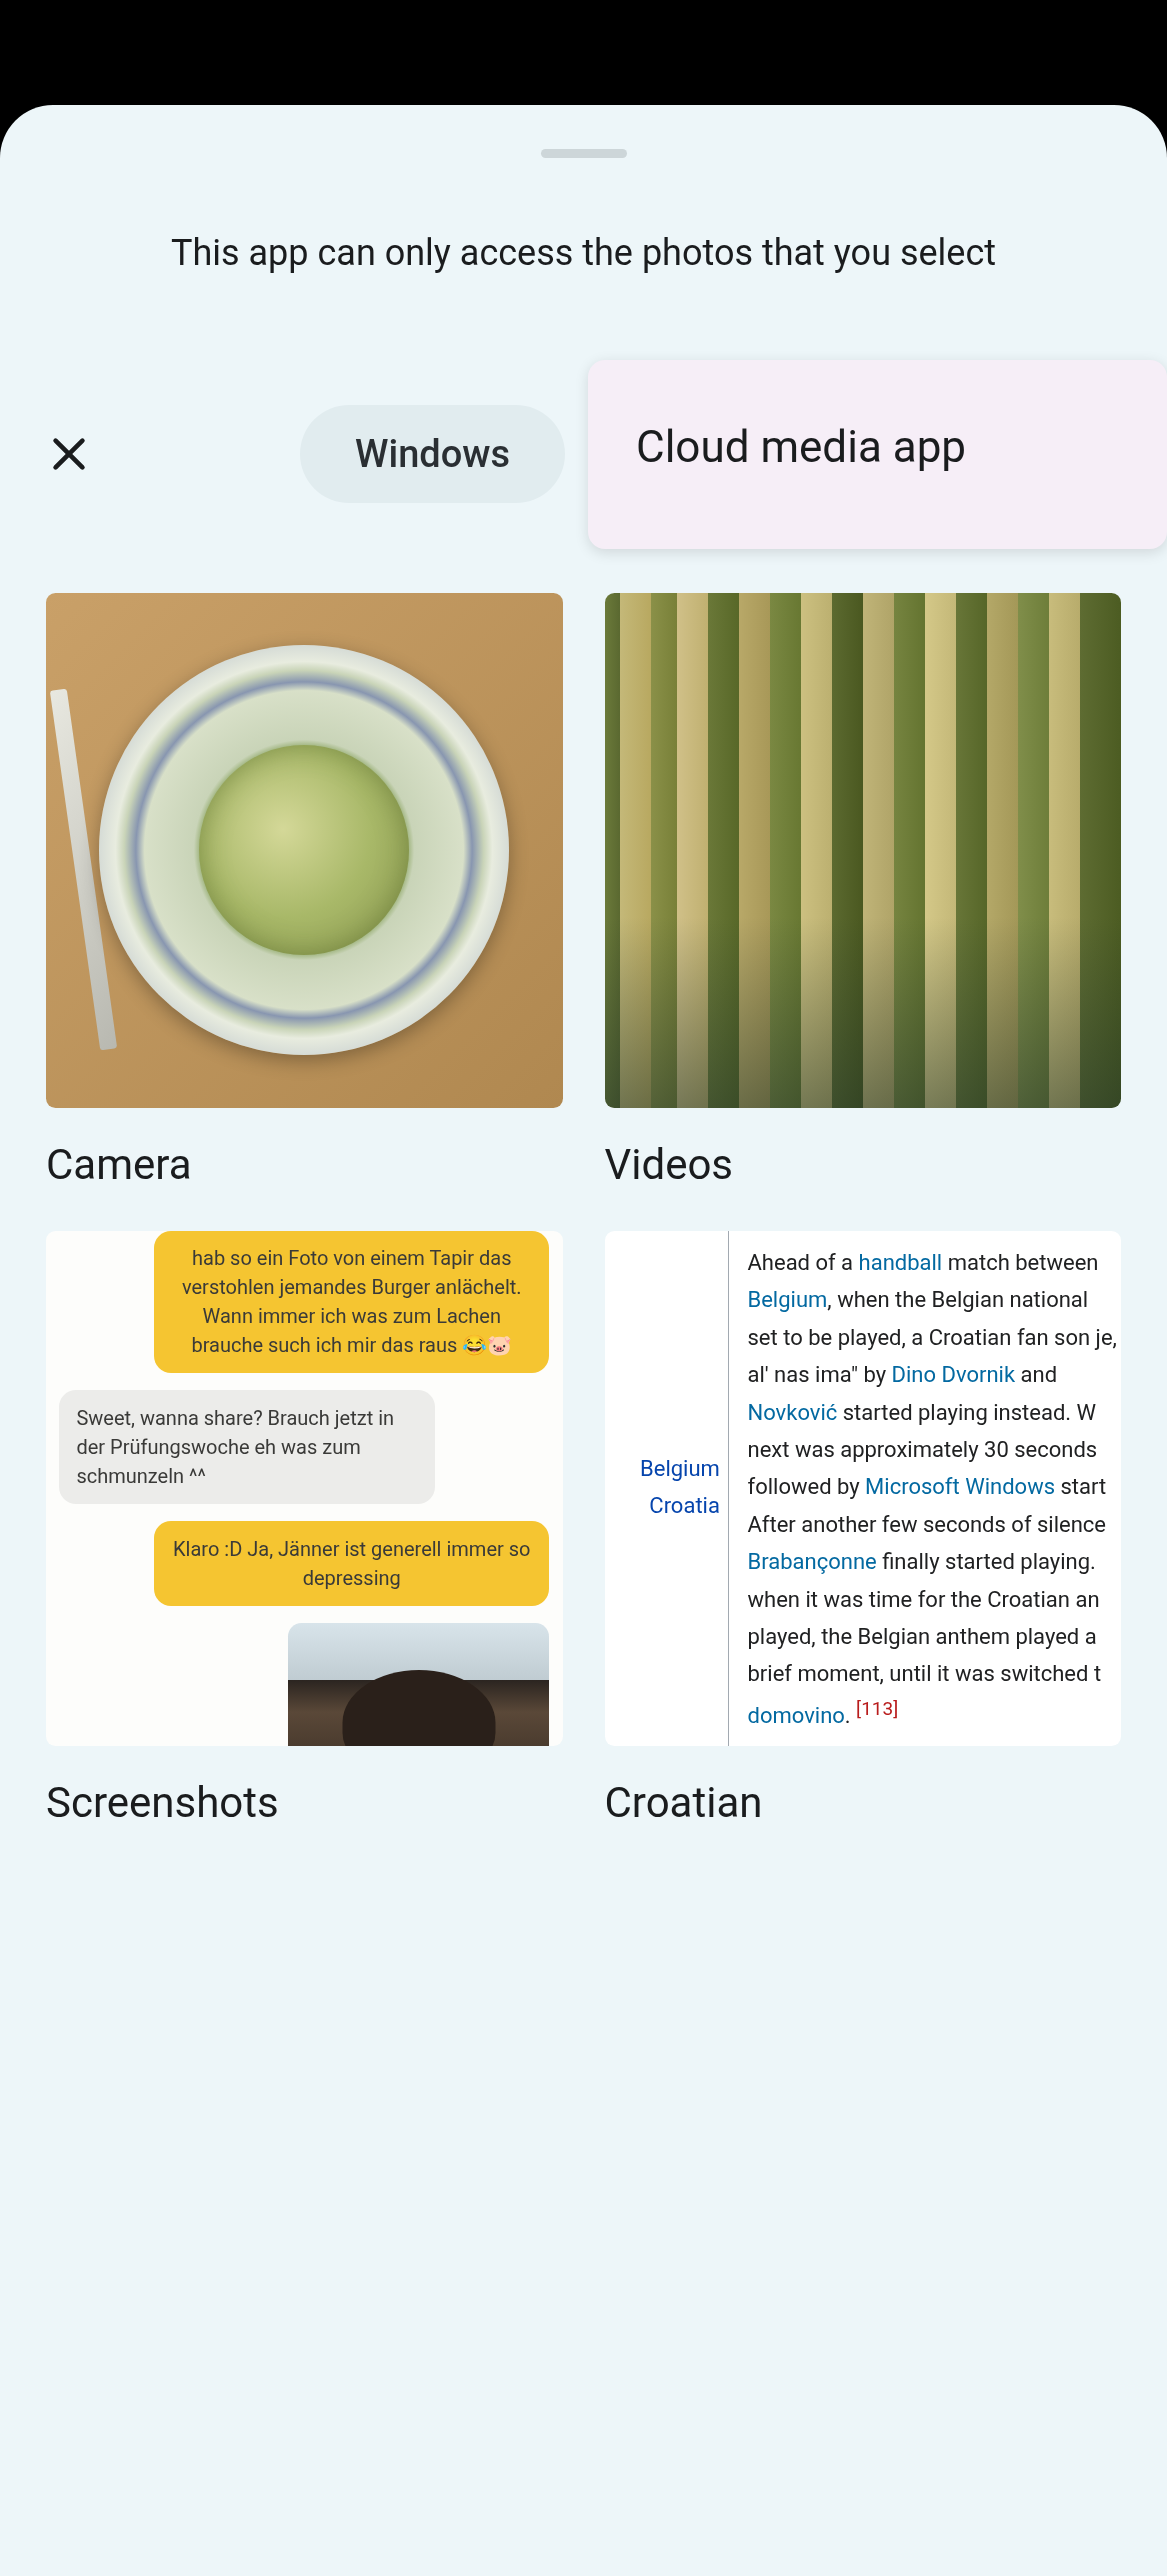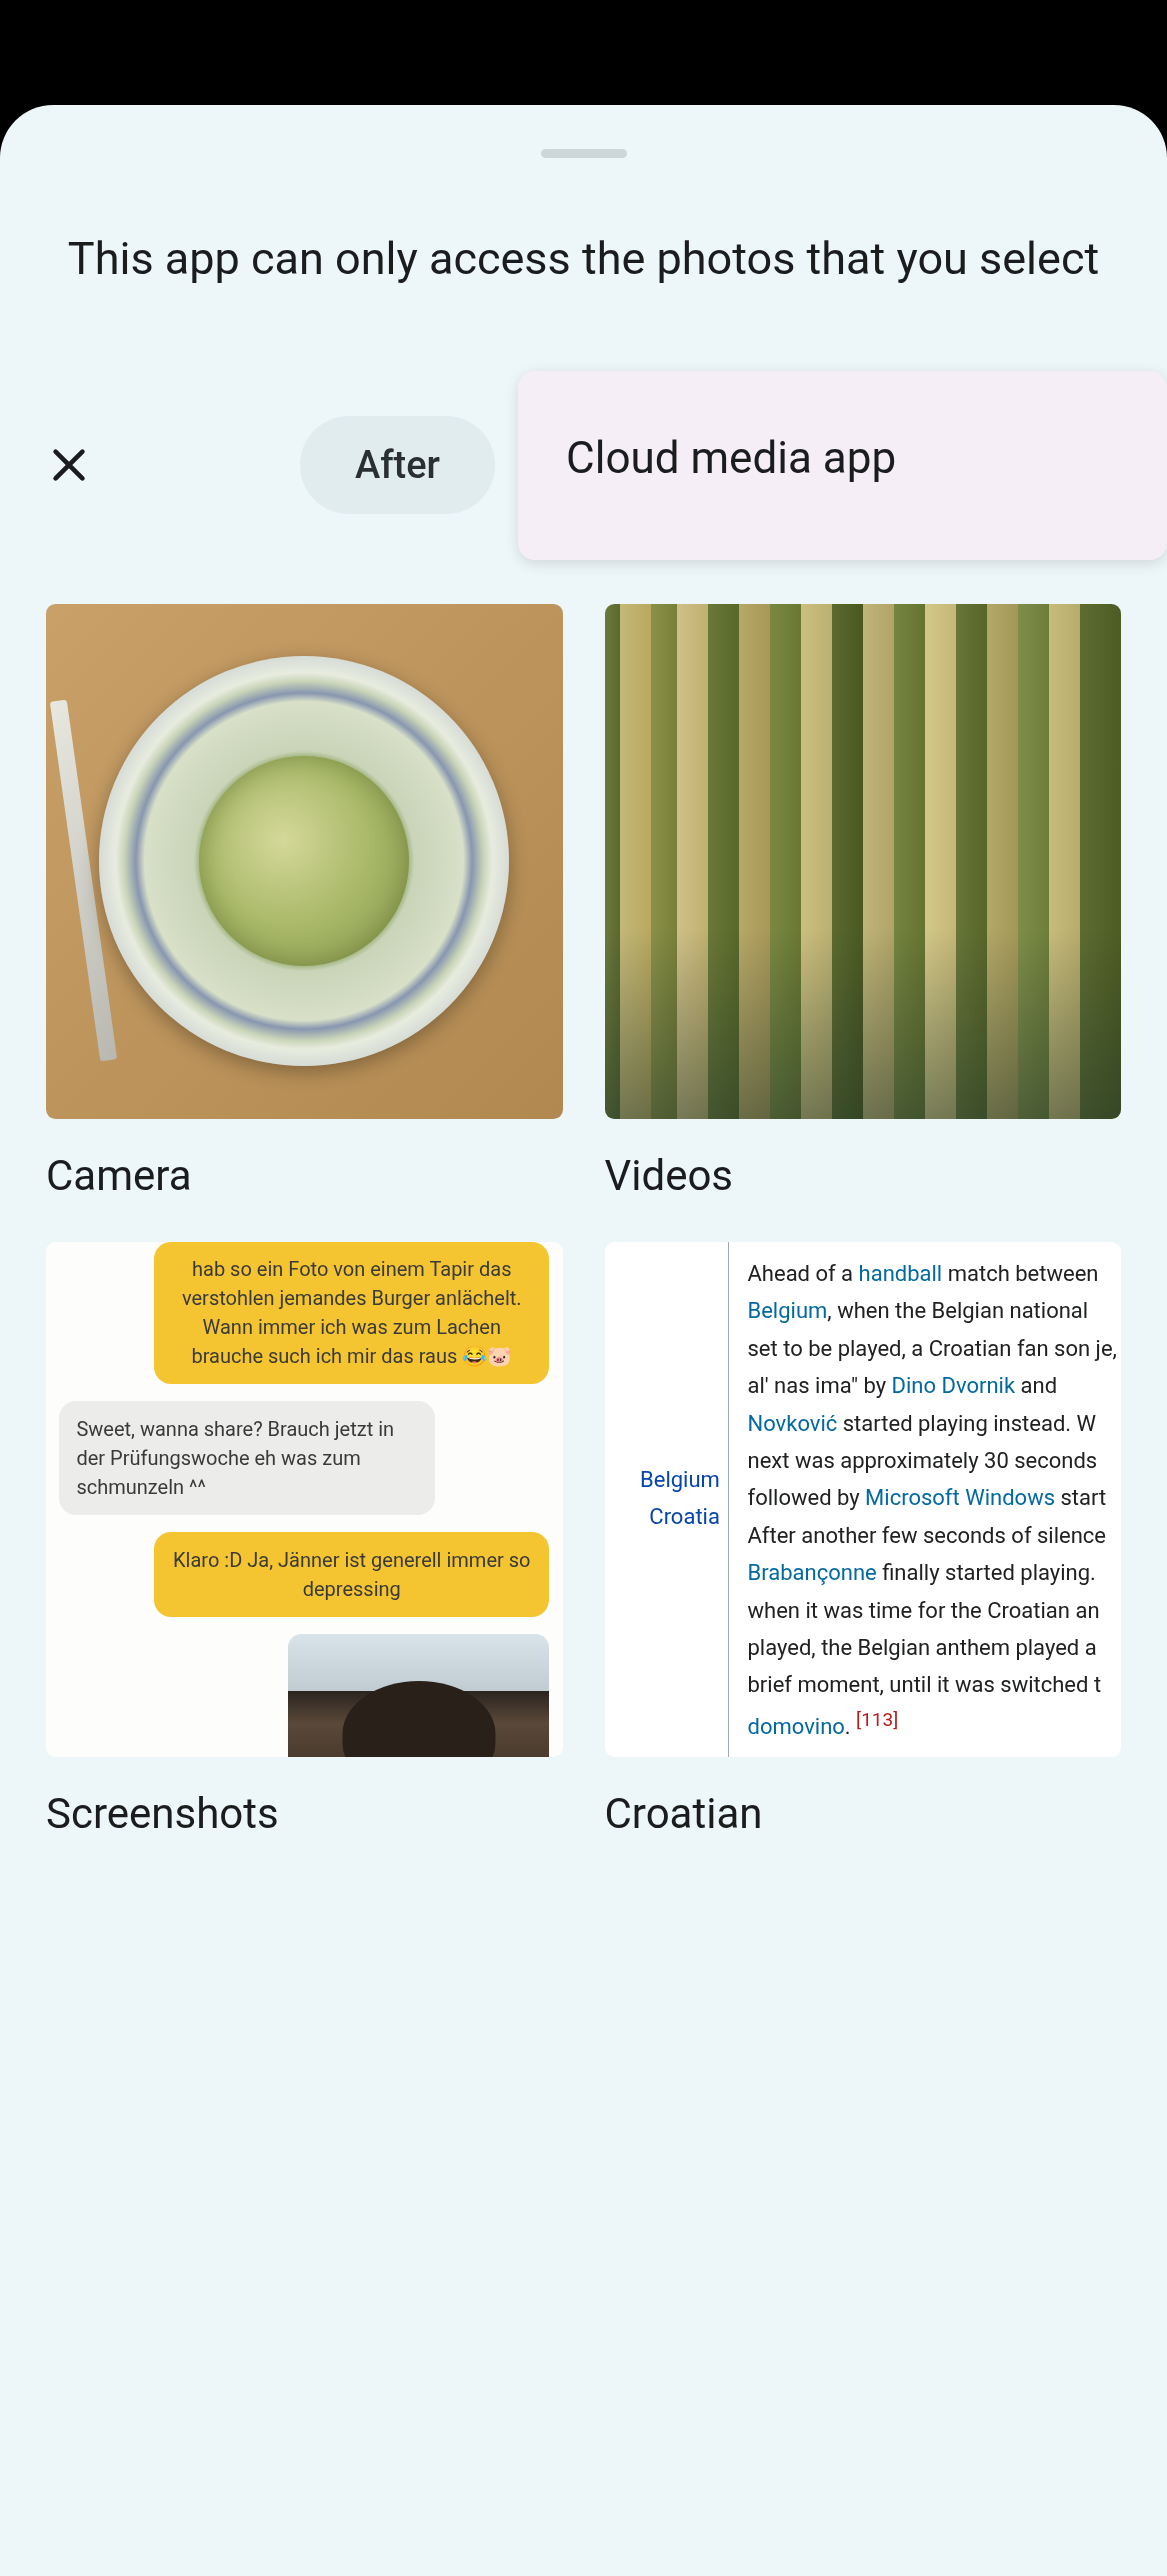--- a/index.html
+++ b/index.html
@@ -21,21 +21,21 @@
   }
   .handle {
     width: 86px;
     height: 8.6px;
     background: #cdd6d9;
     border-radius: 4.8px;
     margin: 44px auto 0;
   }
   .notice {
     text-align: center;
-    font-size: 45px;
+    font-size: 36px;
     color: #1a1c1e;
     margin-top: 74px;
     font-weight: 400;
   }
   .toolbar {
     display: flex;
     align-items: center;
     margin-top: 86px;
     padding: 0 46px;
     gap: 23px;
@@ -198,21 +198,21 @@
   <div class="notice">This app can only access the photos that you select</div>
 
   <div class="toolbar">
     <div class="close-icon">
       <svg viewBox="0 0 24 24" fill="none" stroke="#1a1c1e" stroke-width="2.4" stroke-linecap="round">
         <line x1="5" y1="5" x2="19" y2="19"></line>
           <line x1="19" y1="5" x2="5" y2="19"></line>
       </svg>
     </div>
     <div class="spacer"></div>
-    <div class="pill">After</div>
+    <div class="pill">Windows</div>
     <div class="card">Cloud media app</div>
   </div>
 
   <div class="grid">
 
     <div class="album">
       <div class="thumb thumb-camera">
         <div class="fork"></div>
         <div class="plate"></div>
       </div>

